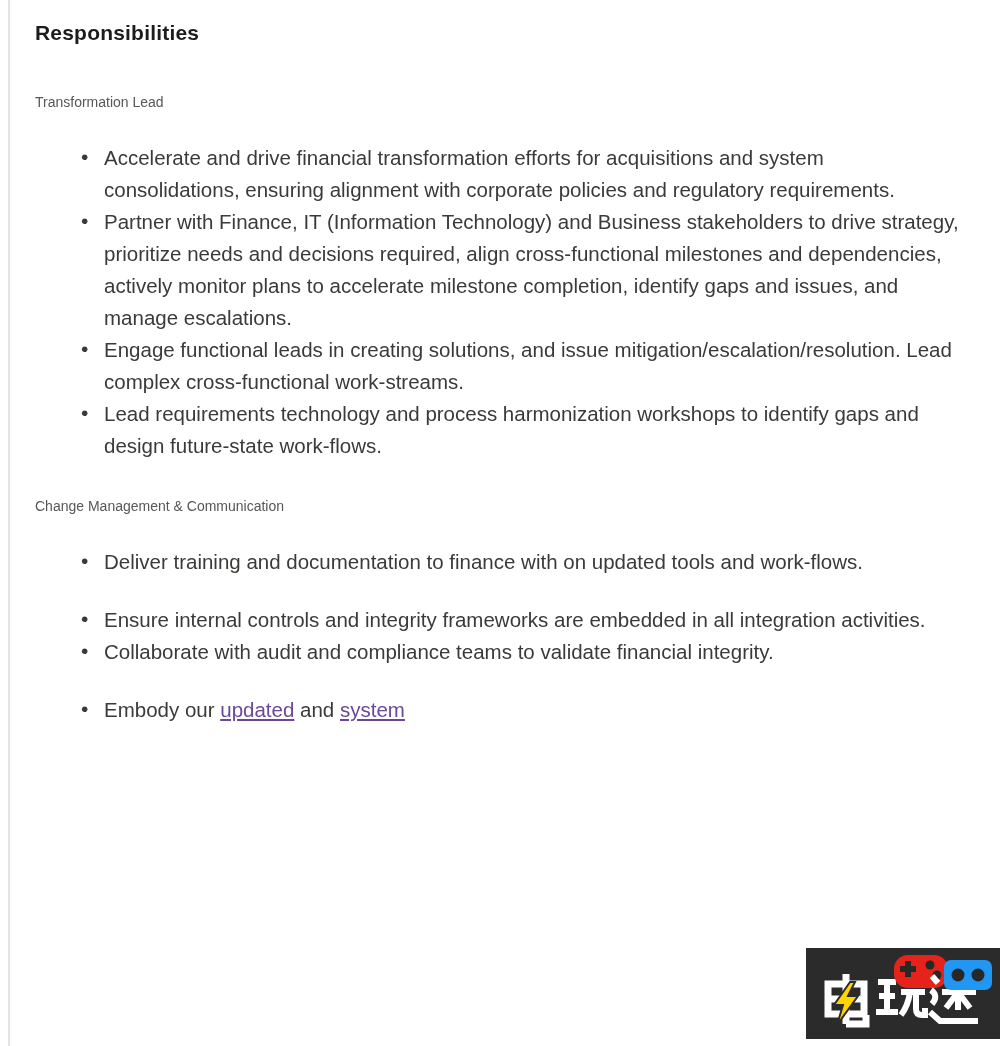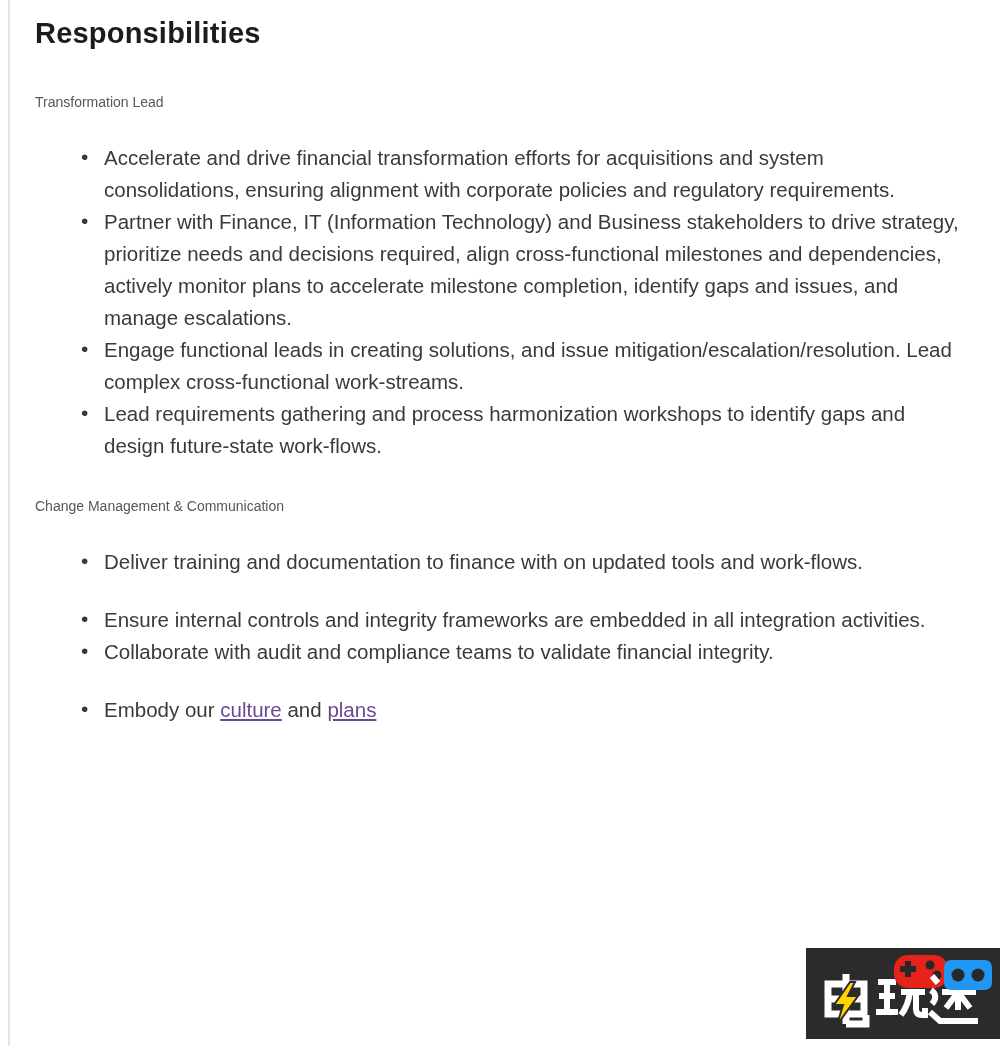--- a/index.html
+++ b/index.html
@@ -20,21 +20,21 @@
     top: 0;
     bottom: 0;
     width: 2px;
     background: #e4e4e4;
   }
   .page {
     padding: 15px 40px 0 35px;
   }
   h1.page-title {
     margin: 0;
-    font-size: 29px;
+    font-size: 21px;
     line-height: 36px;
     font-weight: 700;
     letter-spacing: 0.2px;
     color: var(--c-title, #1c1c1c);
   }
   section .section-heading {
     margin: 30px 0 0 0;
     font-size: 14px;
     line-height: 28px;
     font-weight: 400;
@@ -91,38 +91,38 @@
 
 <div class="page">
   <h1 class="page-title">Responsibilities</h1>
   <main id="sections">
       <section>
         <h2 class="section-heading">Transformation Lead</h2>
         <ul class="bullets">
           <li>Accelerate and drive financial transformation efforts for acquisitions and system consolidations, ensuring alignment with corporate policies and regulatory requirements.</li>
           <li>Partner with Finance, IT (Information Technology) and Business stakeholders to drive strategy, prioritize needs and decisions required, align cross-functional milestones and dependencies, actively monitor plans to accelerate milestone completion, identify gaps and issues, and manage escalations.</li>
           <li>Engage functional leads in creating solutions, and issue mitigation/escalation/resolution. Lead complex cross-functional work-streams.</li>
-          <li>Lead requirements gathering and process harmonization workshops to identify gaps and design future-state work-flows.</li>
+          <li>Lead requirements technology and process harmonization workshops to identify gaps and design future-state work-flows.</li>
         </ul>
       </section>
       <section>
         <h2 class="section-heading">Change Management &amp; Communication</h2>
         <ul class="bullets">
           <li>Deliver training and documentation to finance with on updated tools and work-flows.</li>
         </ul>
       </section>
       <section>
         <ul class="bullets">
           <li>Ensure internal controls and integrity frameworks are embedded in all integration activities.</li>
           <li>Collaborate with audit and compliance teams to validate financial integrity.</li>
         </ul>
       </section>
       <section>
         <ul class="bullets">
-          <li>Embody our <a class="link" href="#">culture</a> and <a class="link" href="#">plans</a></li>
+          <li>Embody our <a class="link" href="#">updated</a> and <a class="link" href="#">system</a></li>
         </ul>
       </section>
     </main>
 </div>
 
 <div class="watermark">
   <span class="sr-only">电玩迷</span>
   <svg width="194" height="91" viewBox="0 0 194 91">
     <rect x="0" y="0" width="194" height="91" fill="#2b2b2b"></rect>
 

